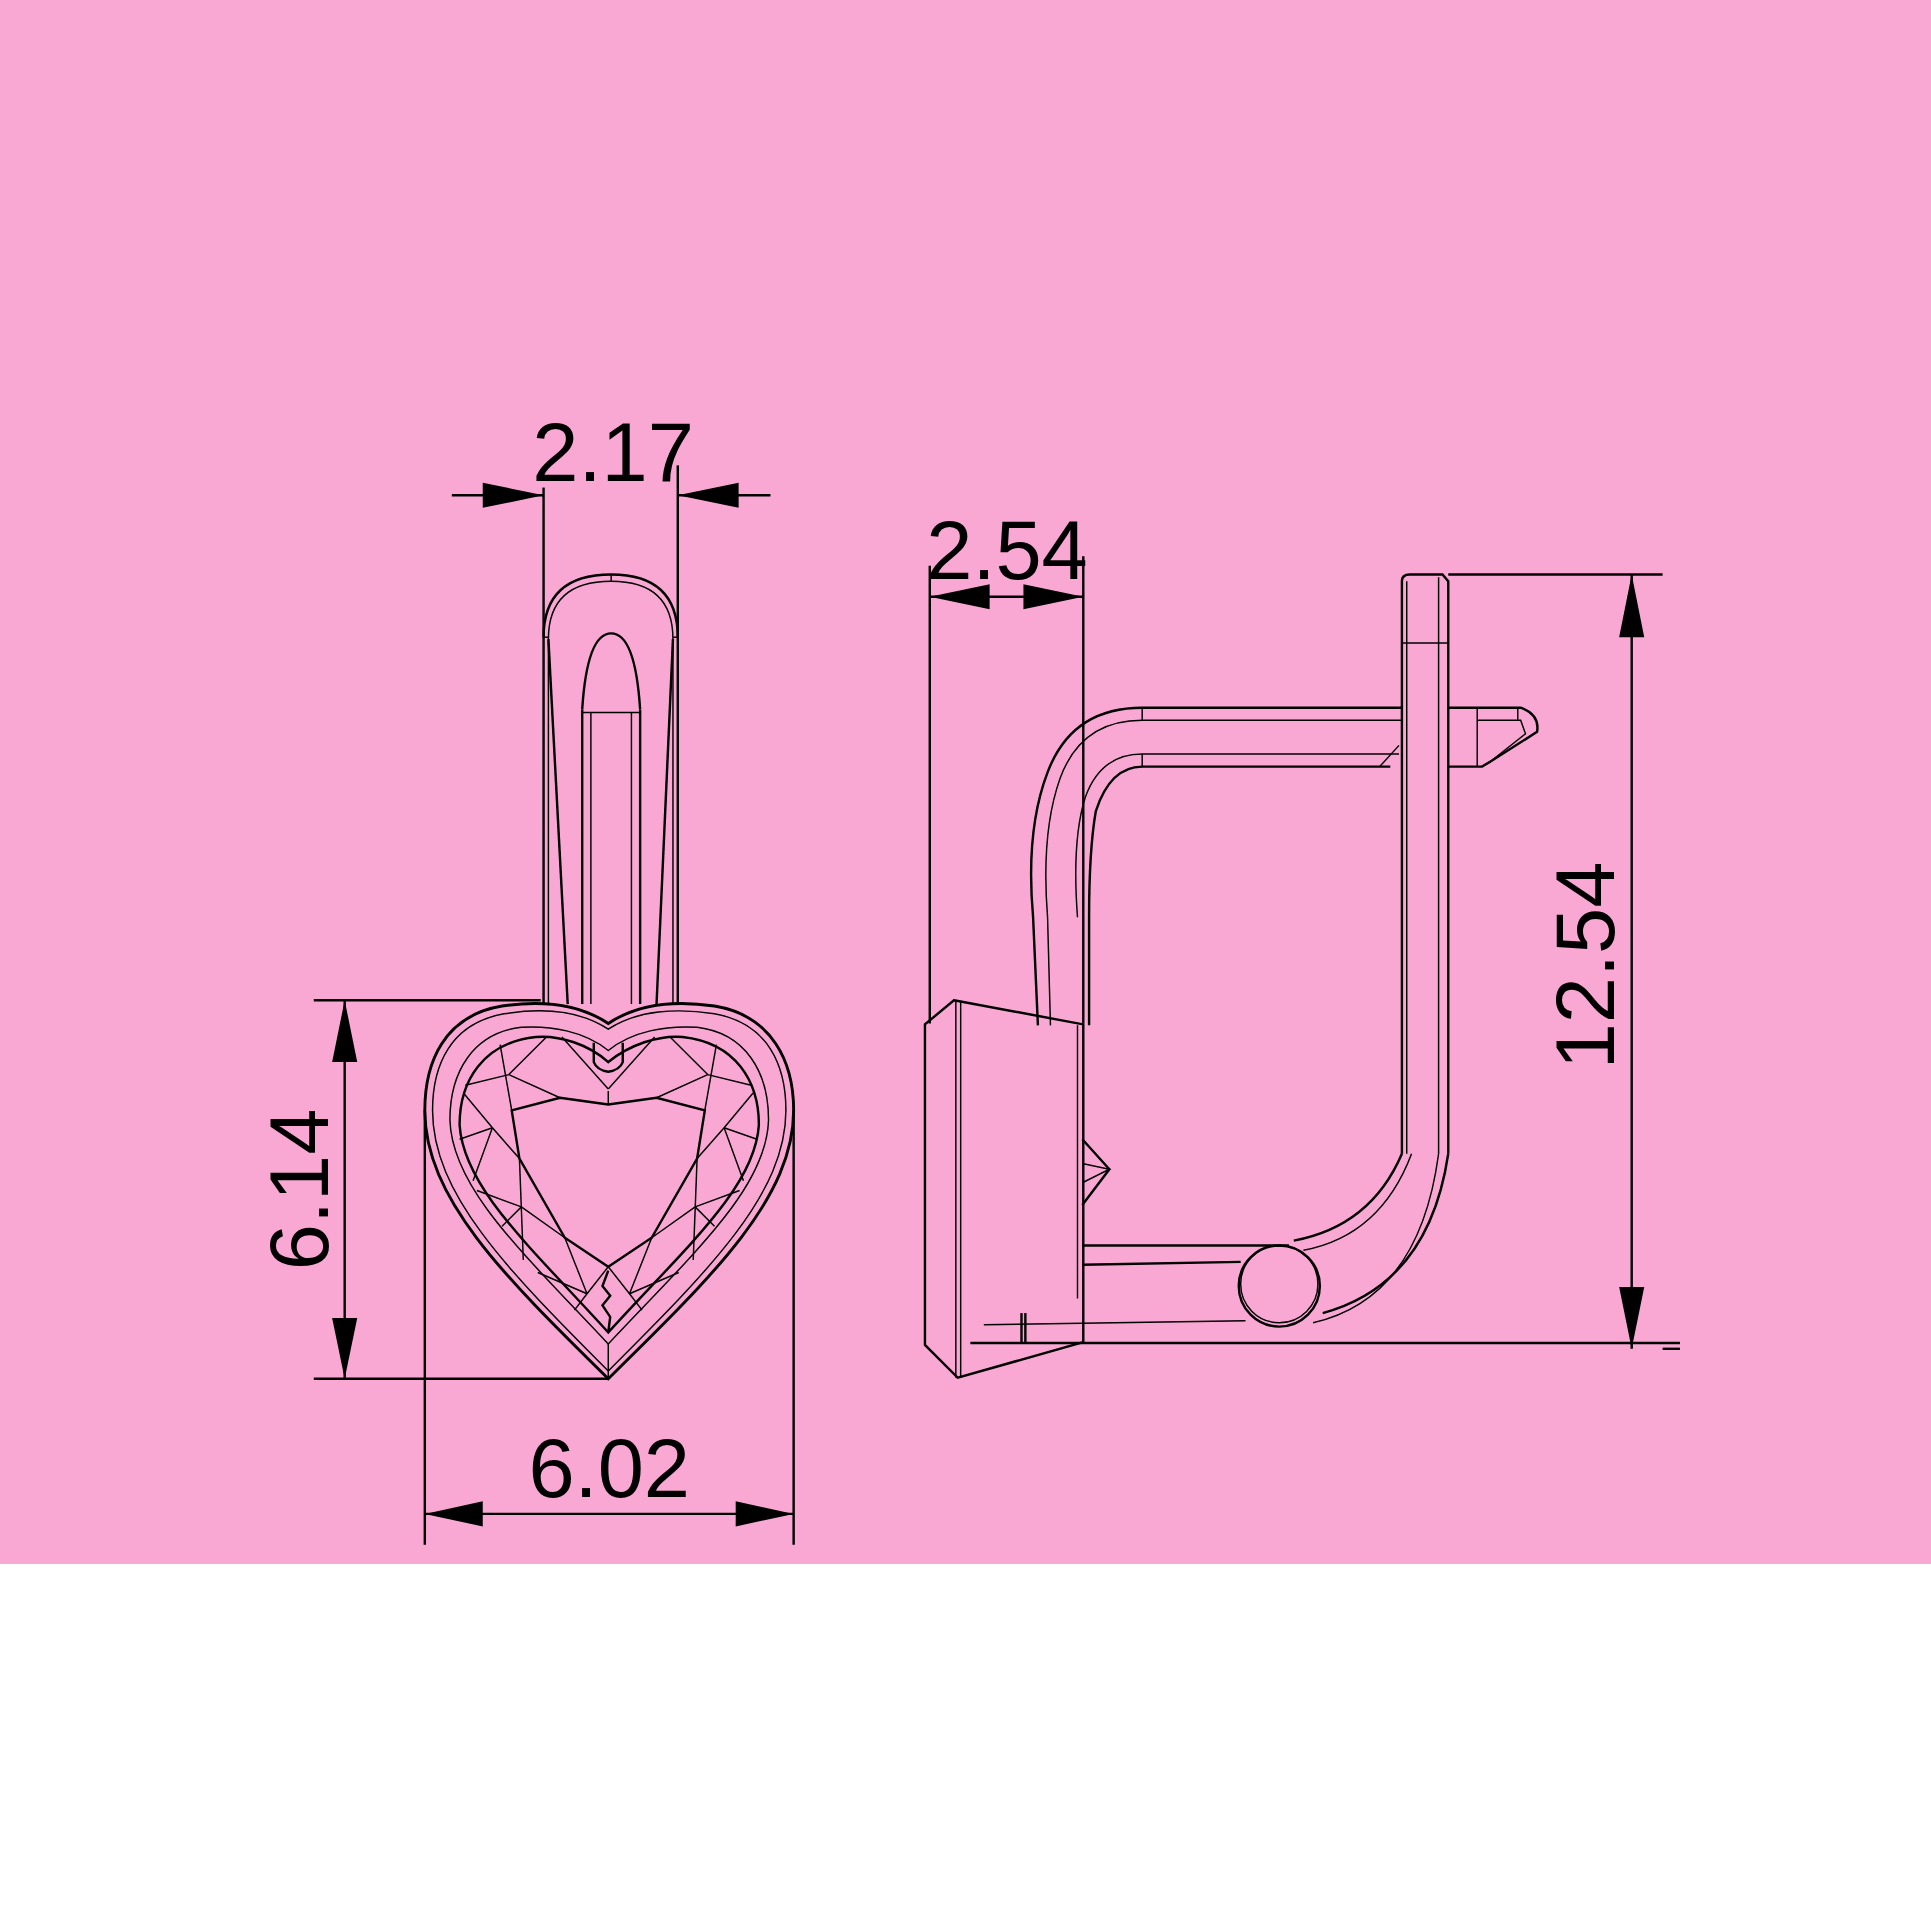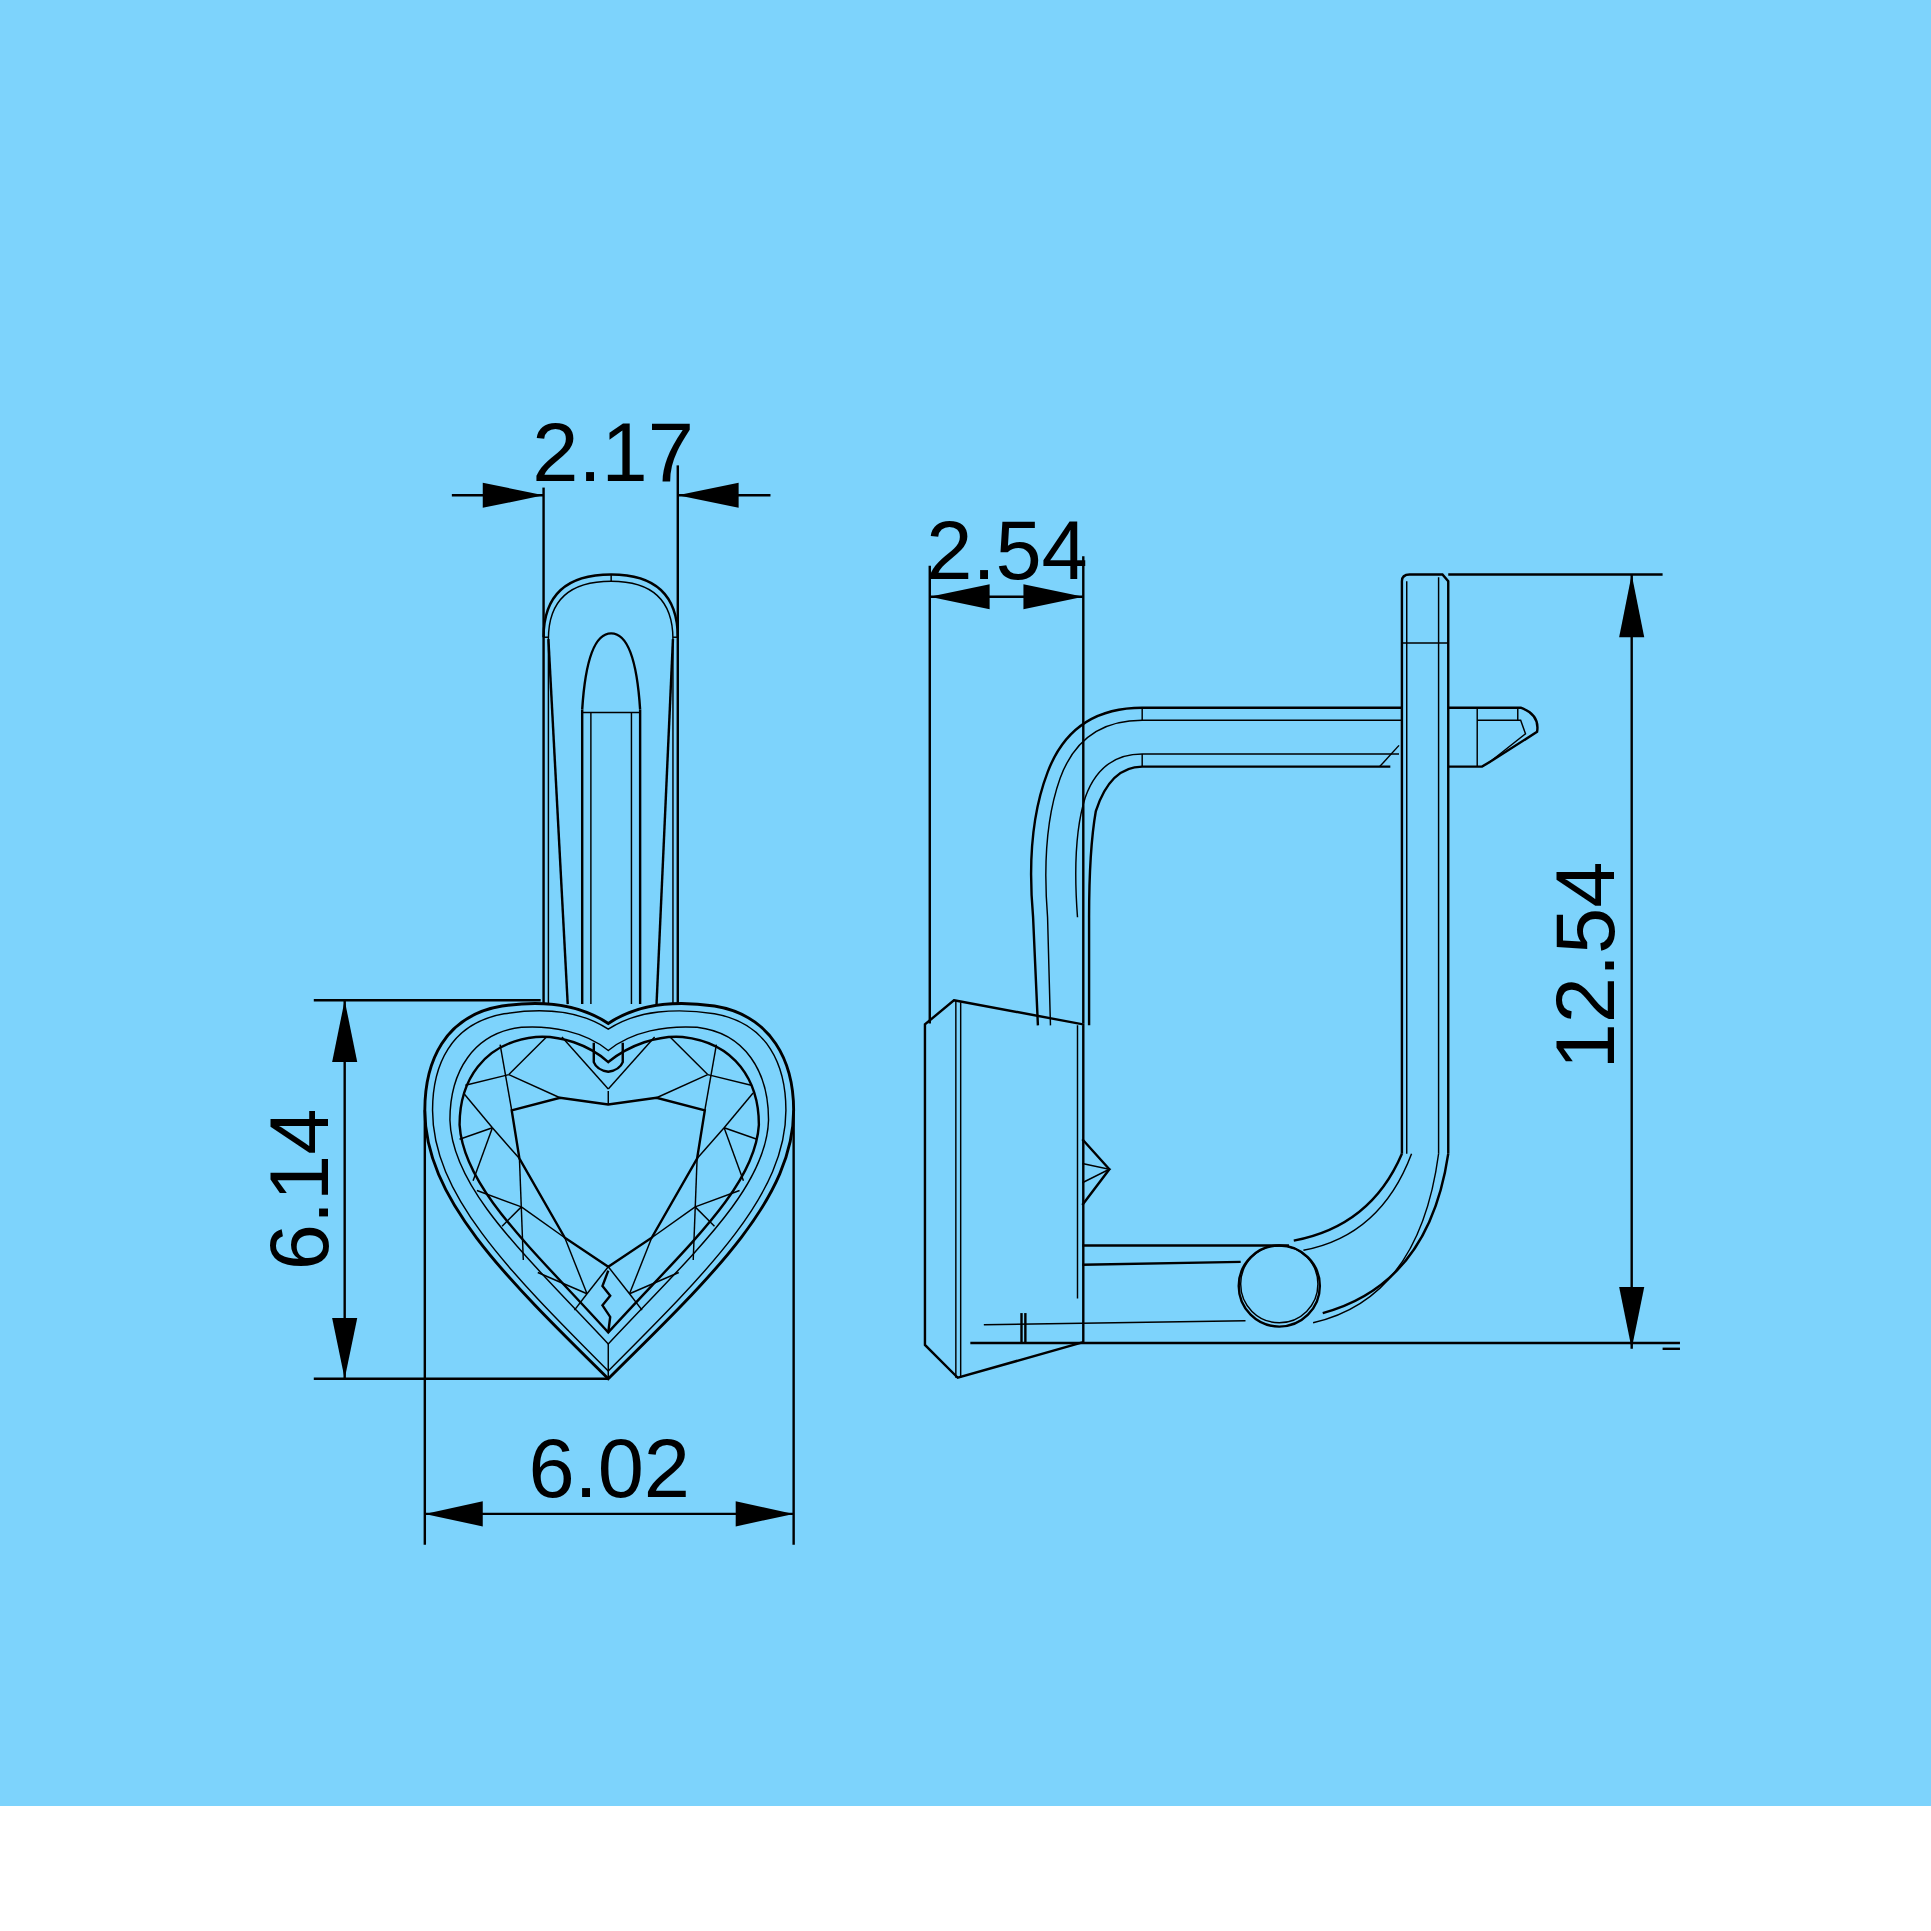--- a/index.html
+++ b/index.html
@@ -1,16 +1,16 @@
 <!DOCTYPE html>
 <html><head>
 <meta charset="utf-8">
 <style>
   html, body { margin: 0; padding: 0; background: #ffffff; }
-  #canvas { width: 1931px; height: 1806px; position: relative; background: #7dd3fc; }
+  #canvas { width: 1931px; height: 1564px; position: relative; background: #f9a8d4; }
   svg { position: absolute; left: 0; top: 0; }
   .thin { stroke: #000; stroke-width: 1.5; fill: none; }
   .med { stroke: #000; stroke-width: 2.5; fill: none; }
   .thick { stroke: #000; stroke-width: 3; fill: none; }
   .dim { stroke: #000; stroke-width: 2.5; fill: none; }
   .arrow { fill: #000; stroke: none; }
   .dimtext { font-family: "Liberation Sans", sans-serif; font-size: 86px; fill: #000; }
 </style>
 </head>
 <body>

